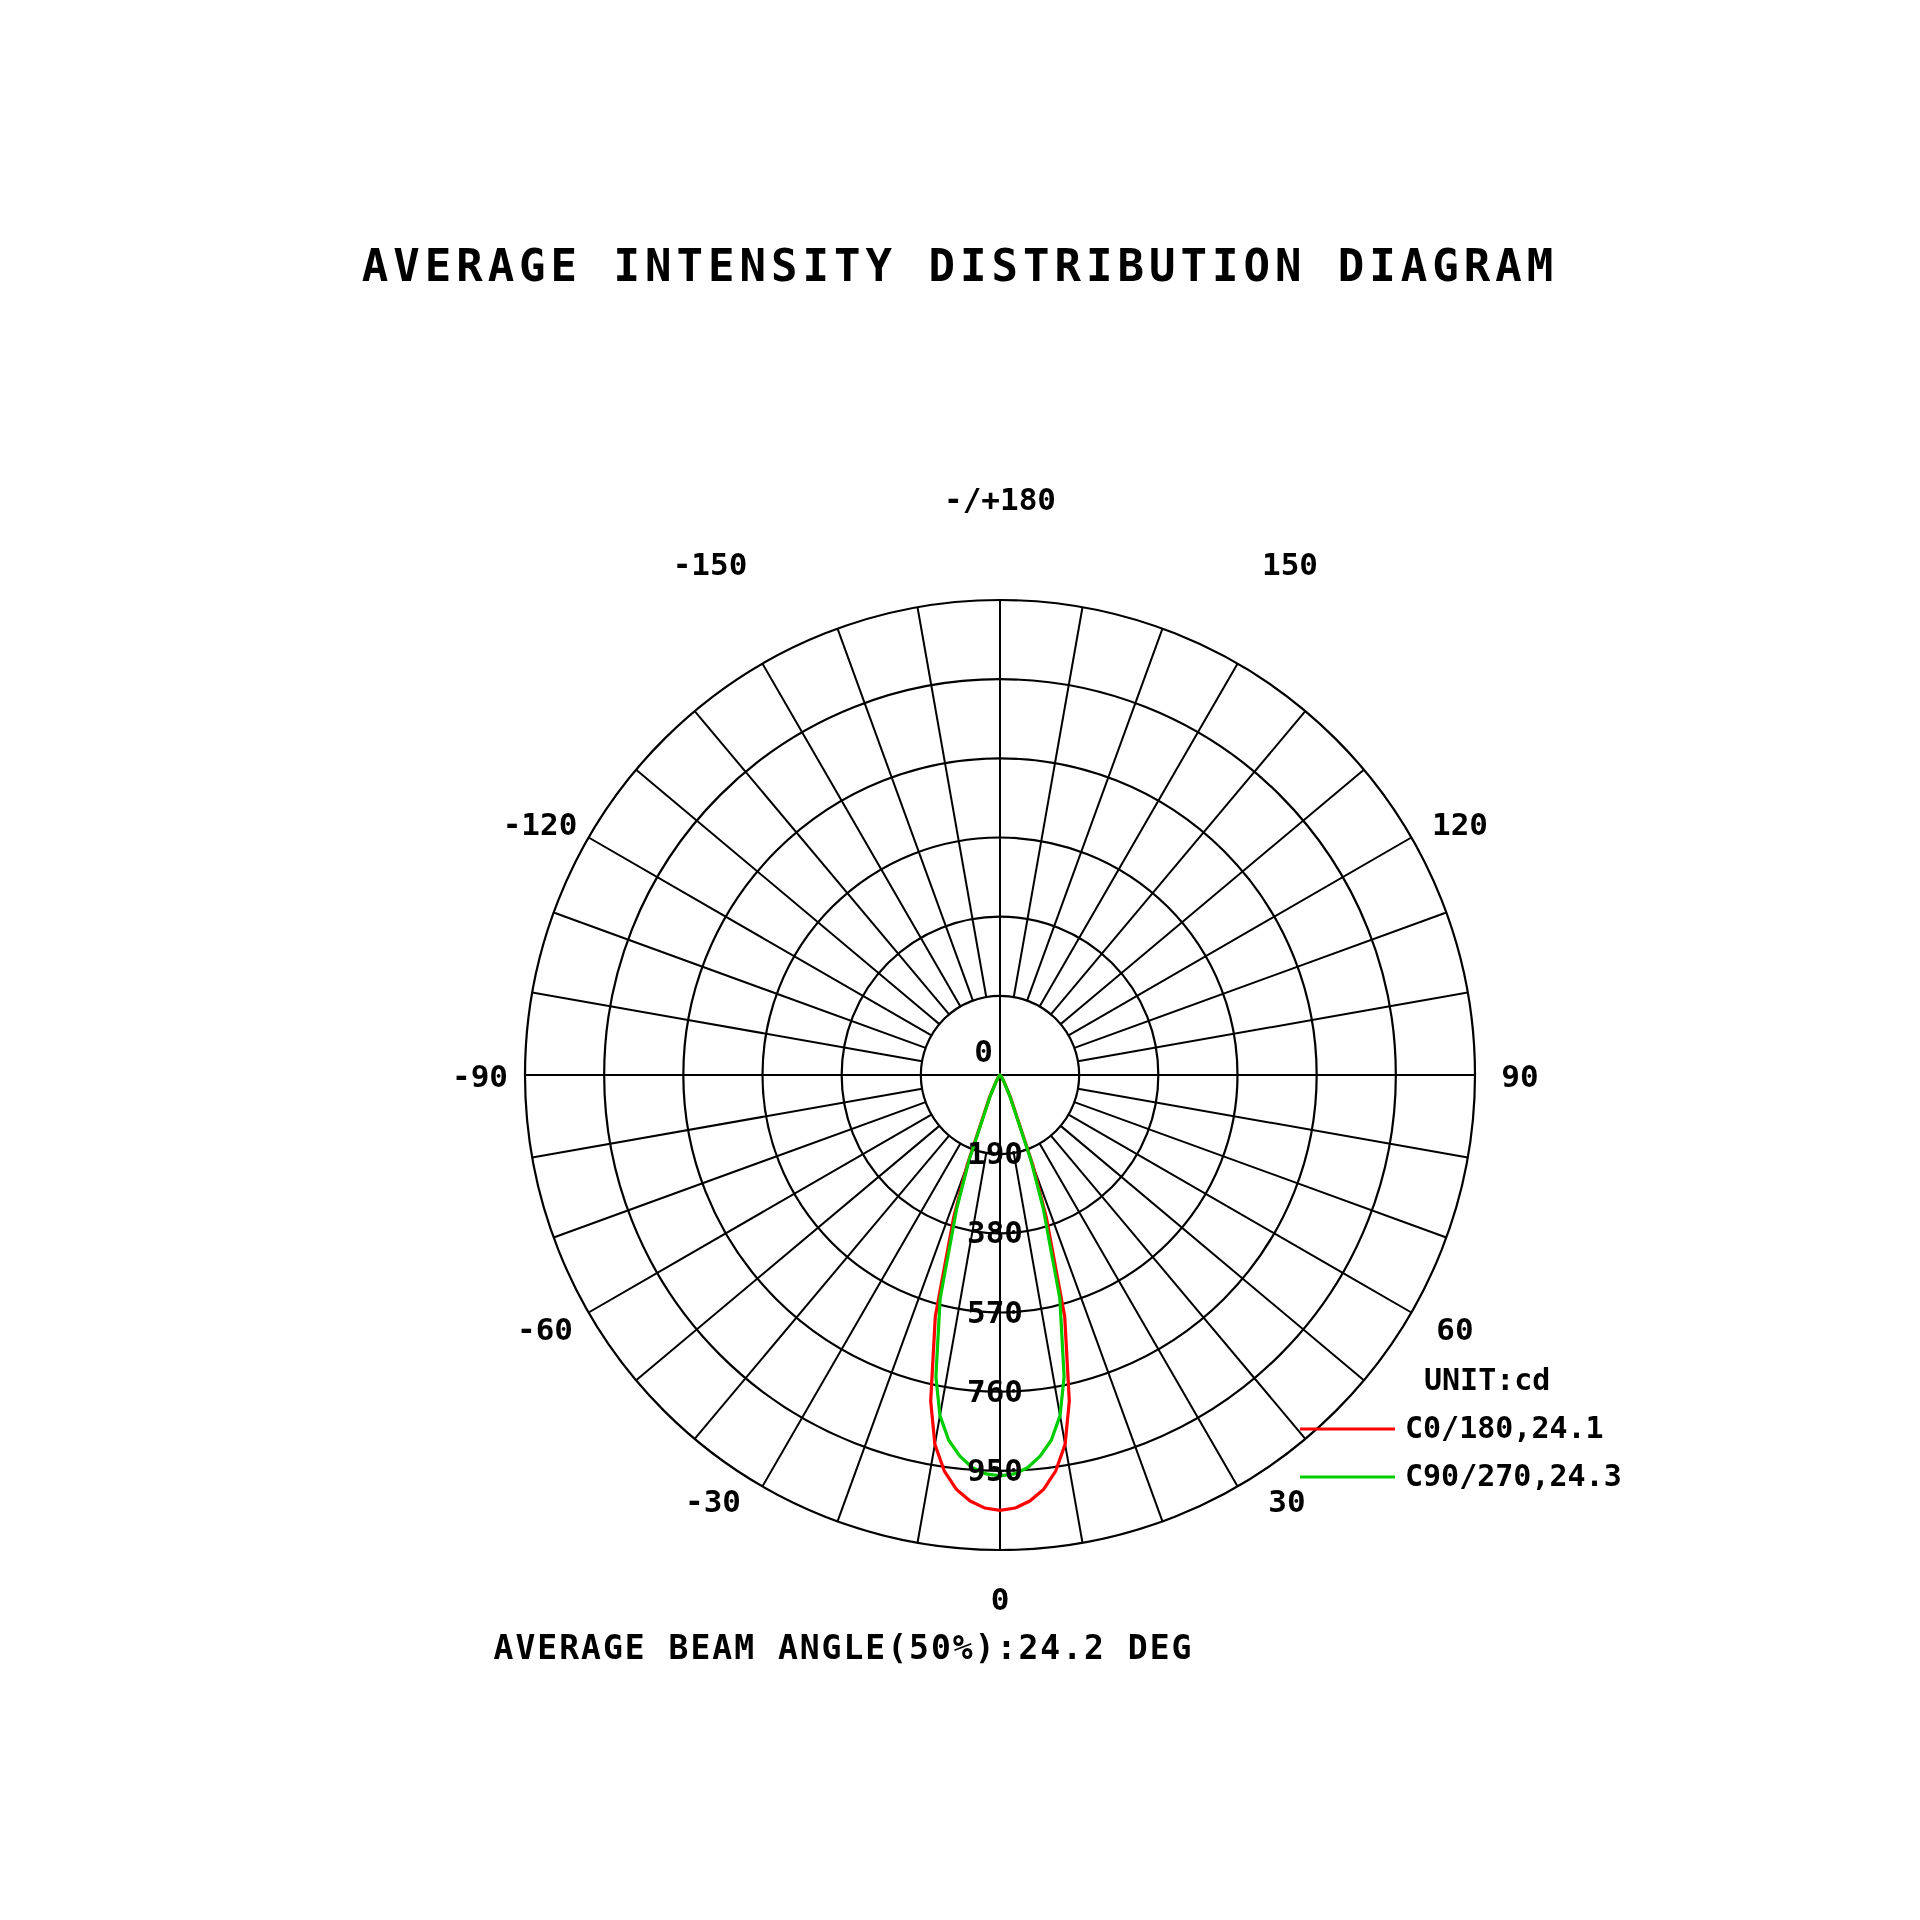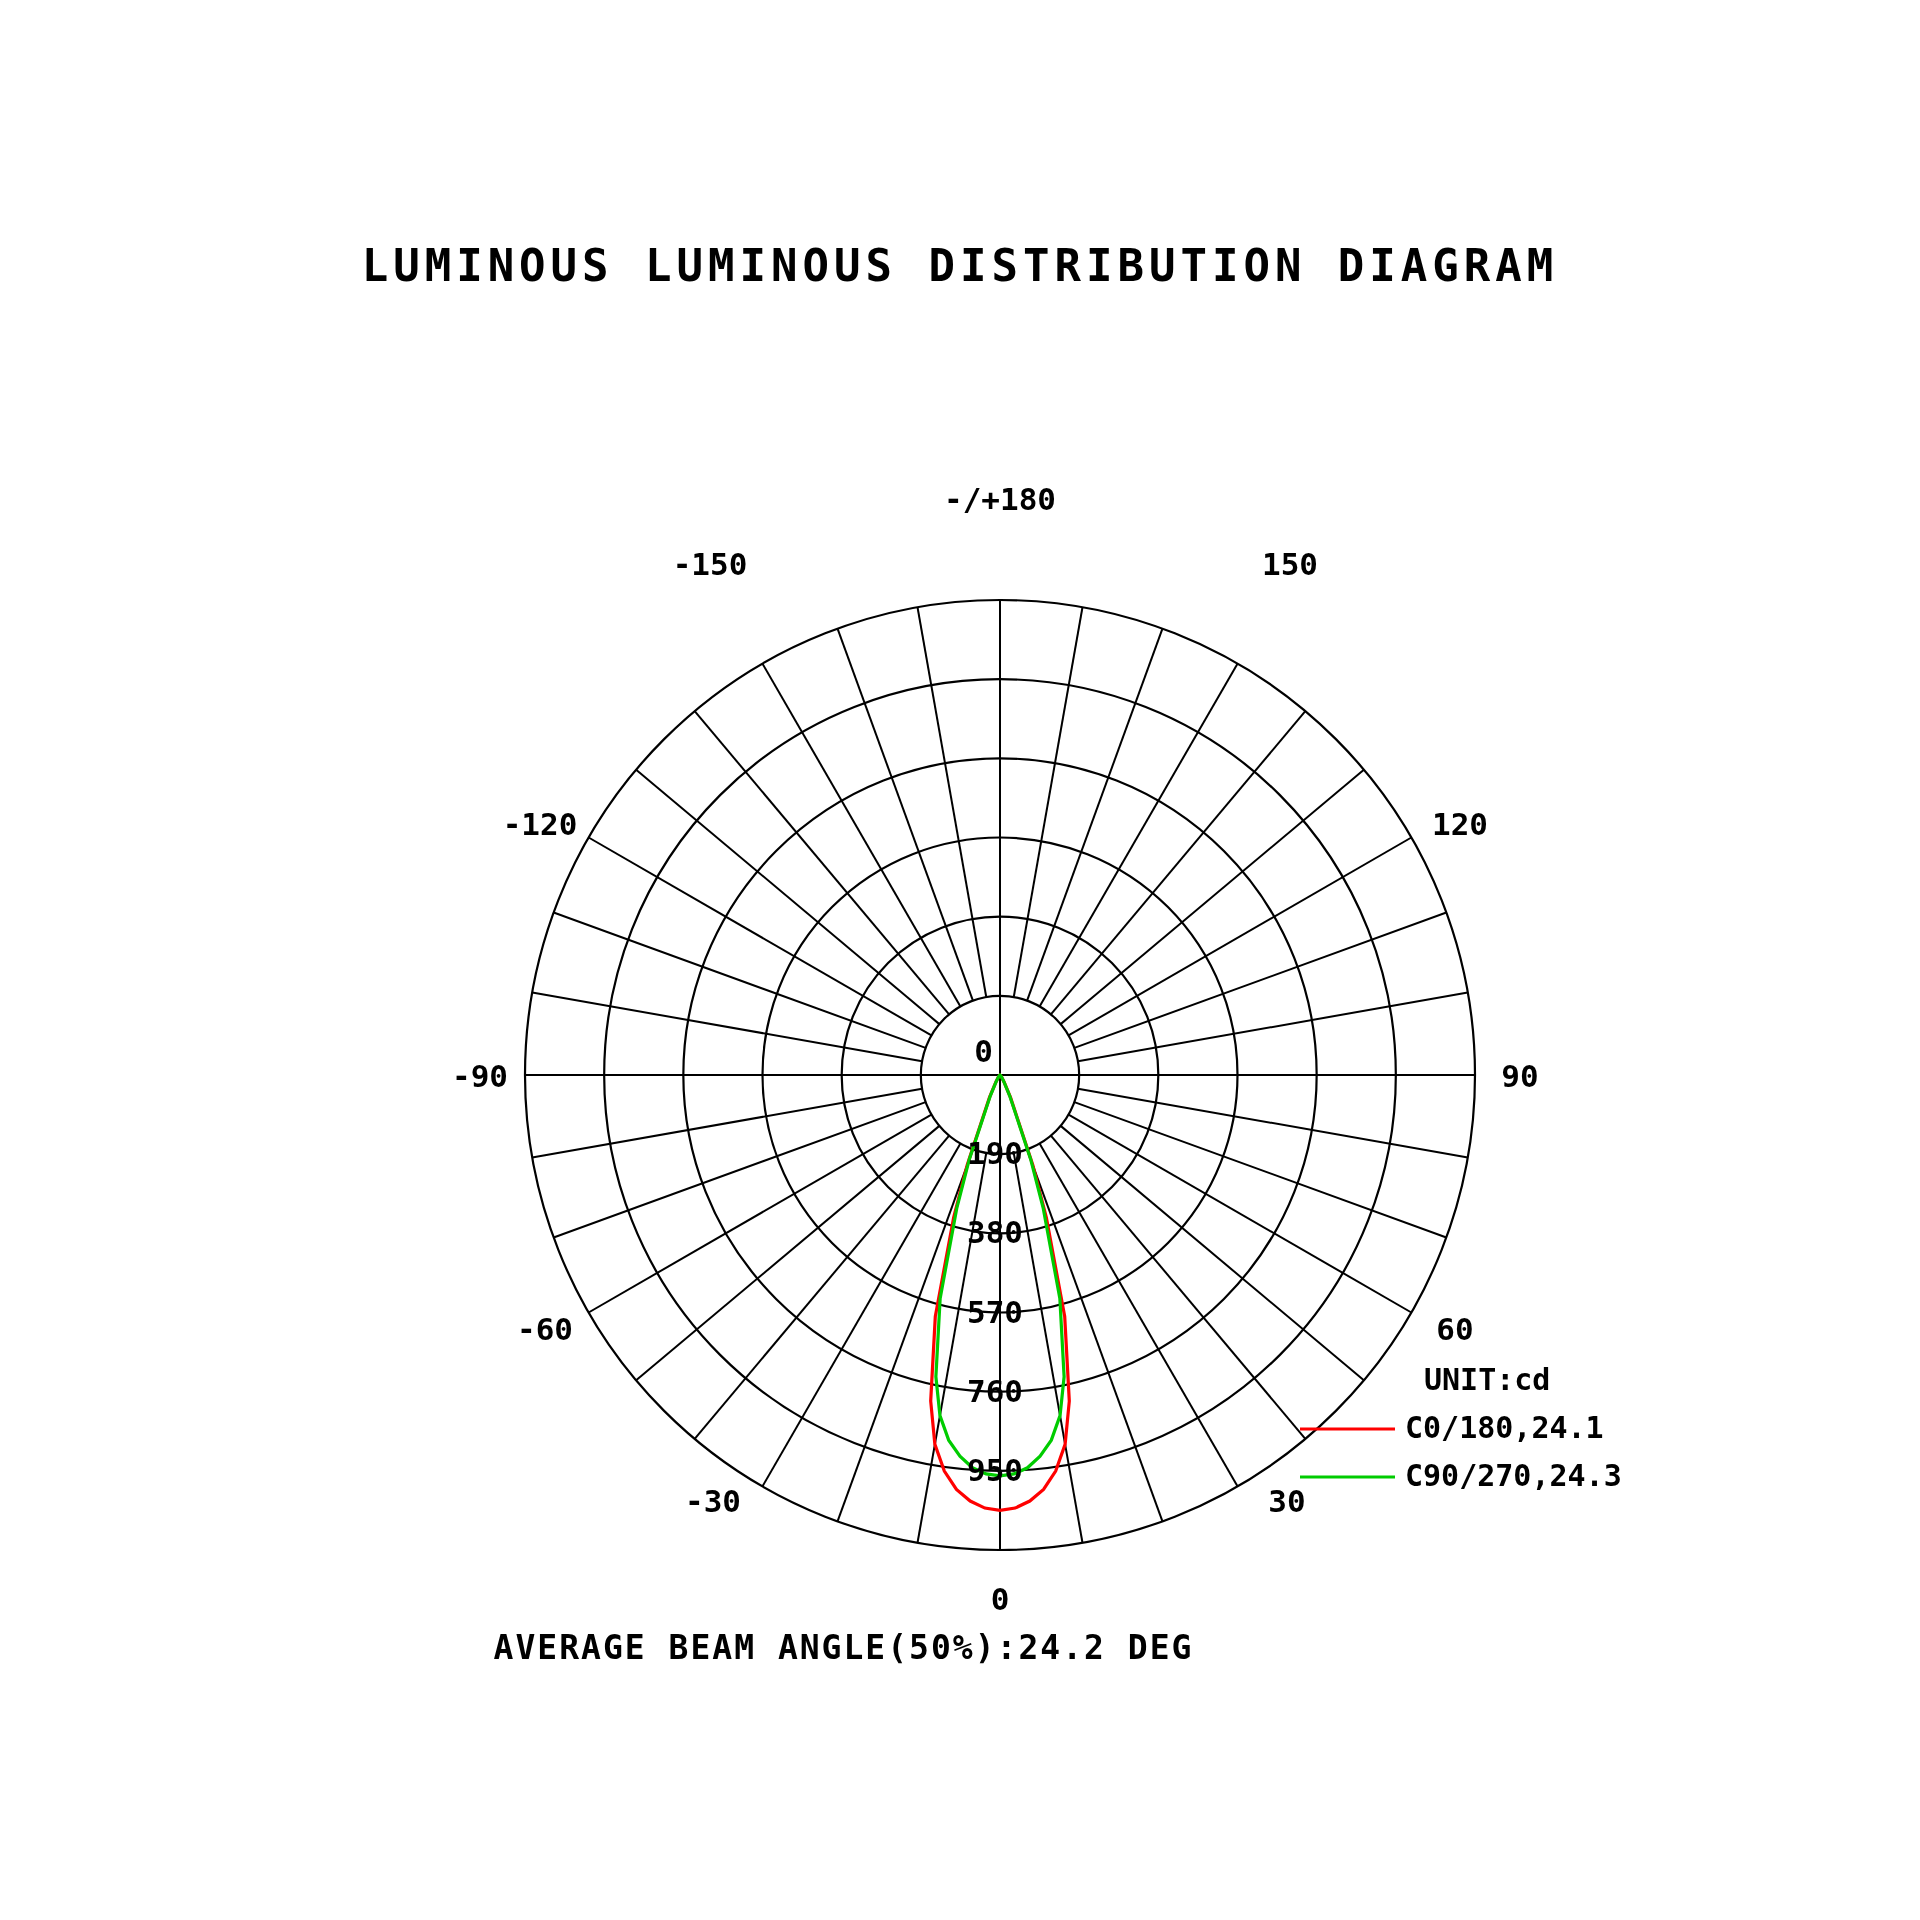--- a/index.html
+++ b/index.html
@@ -87,21 +87,21 @@
   .curve {
     fill: none;
     stroke-width: 3.2;
   }
 </style>
 </head>
 <body>
 
 <div id="chart-root">
 
-  <div class="title">LUMINOUS LUMINOUS DISTRIBUTION DIAGRAM</div>
+  <div class="title">AVERAGE INTENSITY DISTRIBUTION DIAGRAM</div>
 
   <svg id="polar" width="1920" height="1920" viewBox="0 0 1920 1920">
     <g id="grid">
         <circle cx="1000" cy="1075" r="79.16666666666666" class="grid-circle"></circle>
         <circle cx="1000" cy="1075" r="158.33333333333331" class="grid-circle"></circle>
         <circle cx="1000" cy="1075" r="237.5" class="grid-circle"></circle>
         <circle cx="1000" cy="1075" r="316.66666666666663" class="grid-circle"></circle>
         <circle cx="1000" cy="1075" r="395.83333333333337" class="grid-circle"></circle>
         <circle cx="1000" cy="1075" r="475" class="grid-circle"></circle>
         <line x1="1000" y1="1154.1666666666667" x2="1000" y2="1550" class="grid-line"></line>

